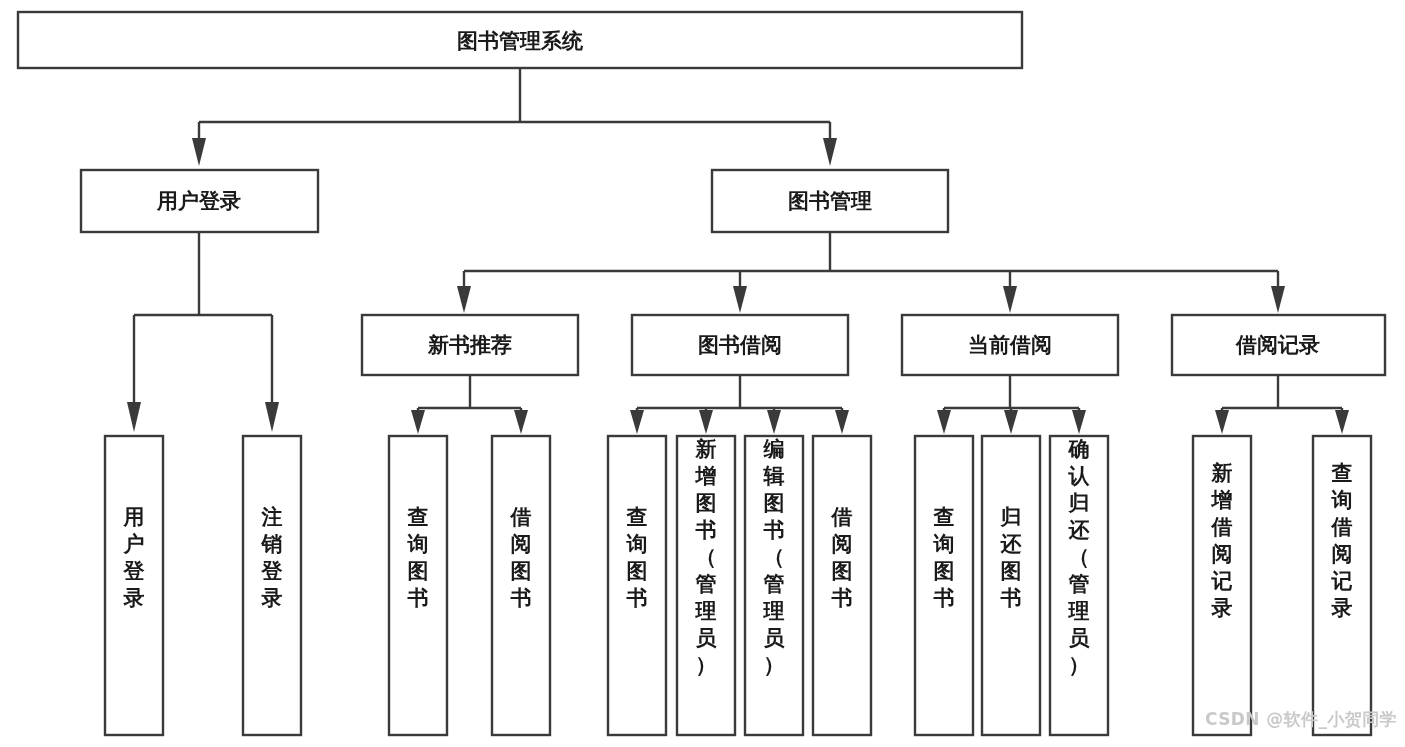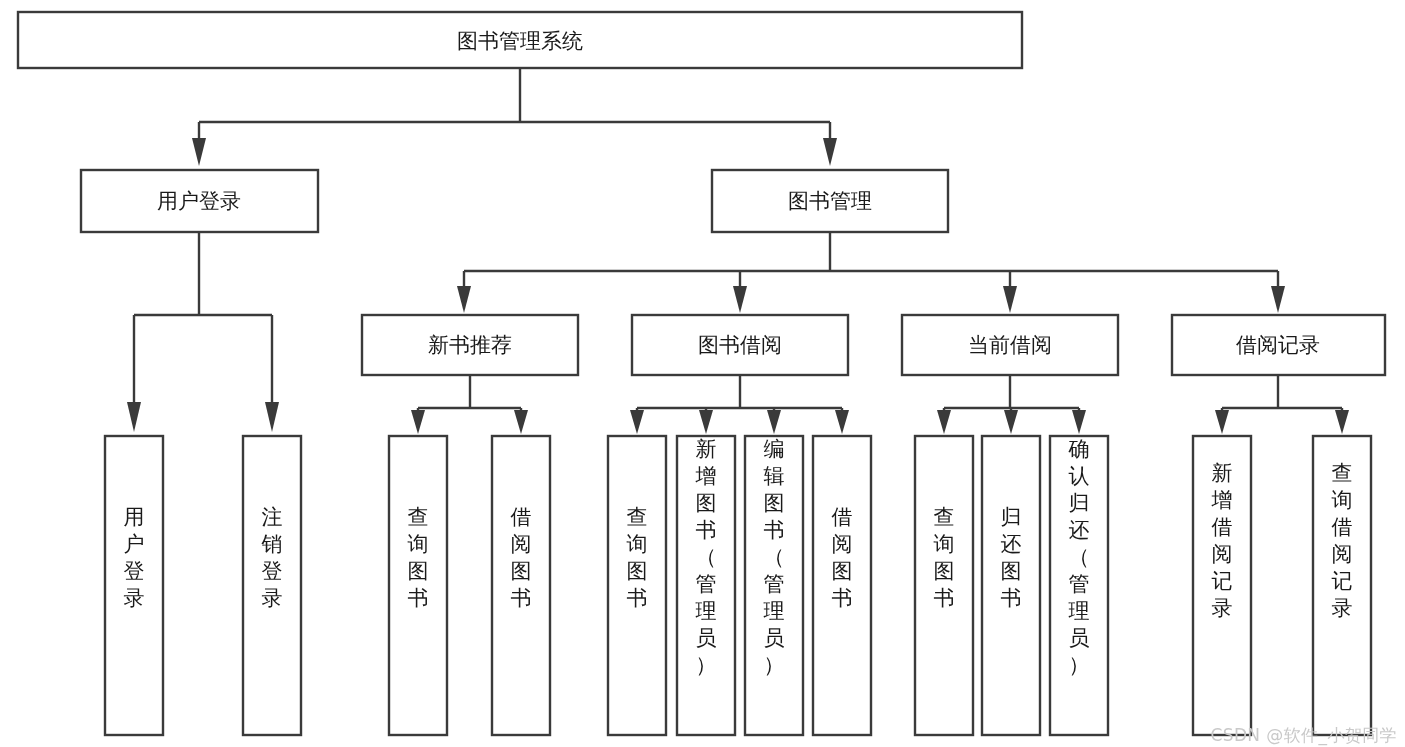--- a/index.html
+++ b/index.html
@@ -9,20 +9,21 @@
   }
   body {
     font-family: "DejaVu Sans", "Liberation Sans", sans-serif;
   }
   #diagram-root {
     position: relative;
     width: 1405px;
     height: 747px;
     background: #ffffff;
     overflow: hidden;
+    font-weight: bold;
   }
   svg.flow {
     position: absolute;
     top: 0;
     left: 0;
     width: 1405px;
     height: 747px;
   }
   .node-box {
     fill: #ffffff;
@@ -47,21 +48,21 @@
     stroke-width: 2.4;
     fill: none;
   }
   .arrow-head {
     fill: #3a3a3a;
     stroke: none;
   }
   .watermark {
     position: absolute;
     right: 8px;
-    bottom: 0;
+    bottom: 16px;
     color: #c9c9c9;
     font-size: 17px;
     font-family: "DejaVu Sans", "Liberation Sans", sans-serif;
     letter-spacing: 0.4px;
     white-space: nowrap;
     user-select: none;
   }
 </style>
 </head>
 <body>

